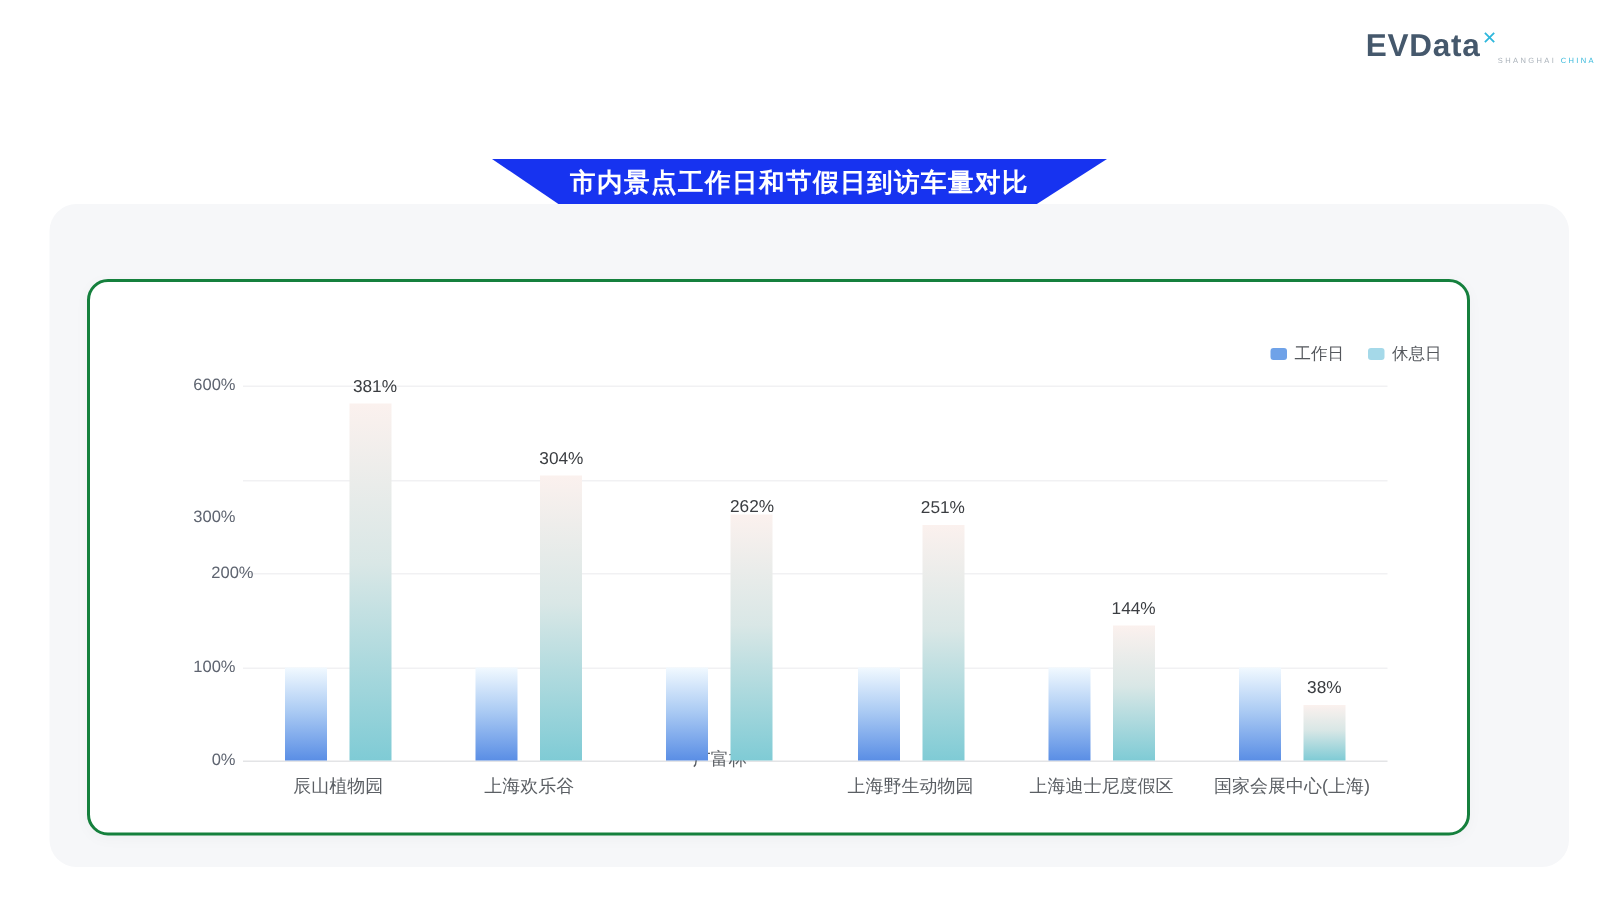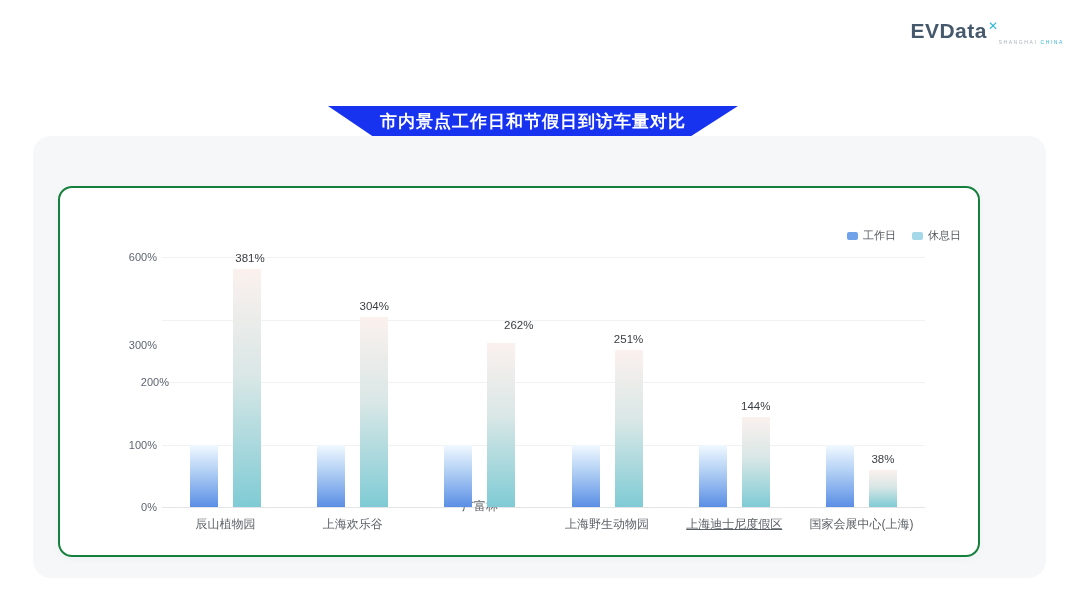--- a/index.html
+++ b/index.html
@@ -89,26 +89,26 @@
       <div class="bar" style="left: 130.083px; top: 256.5px; height: 62.5px; background: linear-gradient(rgb(241, 249, 255) 0%, rgb(174, 205, 244) 45%, rgb(90, 142, 229) 100%);"></div>
       <div class="bar" style="left: 173.083px; top: 80.875px; height: 238.125px; background: linear-gradient(rgb(251, 241, 238) 0%, rgb(217, 231, 230) 45%, rgb(127, 203, 213) 100%);"></div>
       <div class="val-label" style="left: 158px; top: 63.875px;">381%</div>
       <div class="xtick" style="left: 222.75px; top: 328px;">上海欢乐谷</div>
       <div class="bar" style="left: 257.25px; top: 256.5px; height: 62.5px; background: linear-gradient(rgb(241, 249, 255) 0%, rgb(174, 205, 244) 45%, rgb(90, 142, 229) 100%);"></div>
       <div class="bar" style="left: 300.25px; top: 129px; height: 190px; background: linear-gradient(rgb(251, 241, 238) 0%, rgb(217, 231, 230) 45%, rgb(127, 203, 213) 100%);"></div>
       <div class="val-label" style="left: 282.25px; top: 112px;">304%</div>
       <div class="xtick" style="left: 349.917px; top: 310px;">广富林</div>
       <div class="bar" style="left: 384.417px; top: 256.5px; height: 62.5px; background: linear-gradient(rgb(241, 249, 255) 0%, rgb(174, 205, 244) 45%, rgb(90, 142, 229) 100%);"></div>
       <div class="bar" style="left: 427.417px; top: 155.25px; height: 163.75px; background: linear-gradient(rgb(251, 241, 238) 0%, rgb(217, 231, 230) 45%, rgb(127, 203, 213) 100%);"></div>
-      <div class="val-label" style="left: 409.417px; top: 131px; text-align: right;">262%</div>
+      <div class="val-label" style="left: 409.417px; top: 144px;">262%</div>
       <div class="xtick" style="left: 477.083px; top: 328px;">上海野生动物园</div>
       <div class="bar" style="left: 511.583px; top: 256.5px; height: 62.5px; background: linear-gradient(rgb(241, 249, 255) 0%, rgb(174, 205, 244) 45%, rgb(90, 142, 229) 100%);"></div>
       <div class="bar" style="left: 554.583px; top: 162.125px; height: 156.875px; background: linear-gradient(rgb(251, 241, 238) 0%, rgb(217, 231, 230) 45%, rgb(127, 203, 213) 100%);"></div>
       <div class="val-label" style="left: 536.583px; top: 145.125px;">251%</div>
-      <div class="xtick" style="left: 604.25px; top: 328px; text-decoration: underline;">上海迪士尼度假区</div>
+      <div class="xtick" style="left: 604.25px; top: 328px;">上海迪士尼度假区</div>
       <div class="bar" style="left: 638.75px; top: 256.5px; height: 62.5px; background: linear-gradient(rgb(241, 249, 255) 0%, rgb(174, 205, 244) 45%, rgb(90, 142, 229) 100%);"></div>
       <div class="bar" style="left: 681.75px; top: 229px; height: 90px; background: linear-gradient(rgb(251, 241, 238) 0%, rgb(217, 231, 230) 45%, rgb(127, 203, 213) 100%);"></div>
       <div class="val-label" style="left: 663.75px; top: 212px;">144%</div>
       <div class="xtick" style="left: 731.417px; top: 328px;">国家会展中心(上海)</div>
       <div class="bar" style="left: 765.917px; top: 256.5px; height: 62.5px; background: linear-gradient(rgb(241, 249, 255) 0%, rgb(174, 205, 244) 45%, rgb(90, 142, 229) 100%);"></div>
       <div class="bar" style="left: 808.917px; top: 281.5px; height: 37.5px; background: linear-gradient(rgb(251, 241, 238) 0%, rgb(217, 231, 230) 45%, rgb(127, 203, 213) 100%);"></div>
       <div class="val-label" style="left: 790.917px; top: 264.5px;">38%</div>
     </div>
 </div>
 

